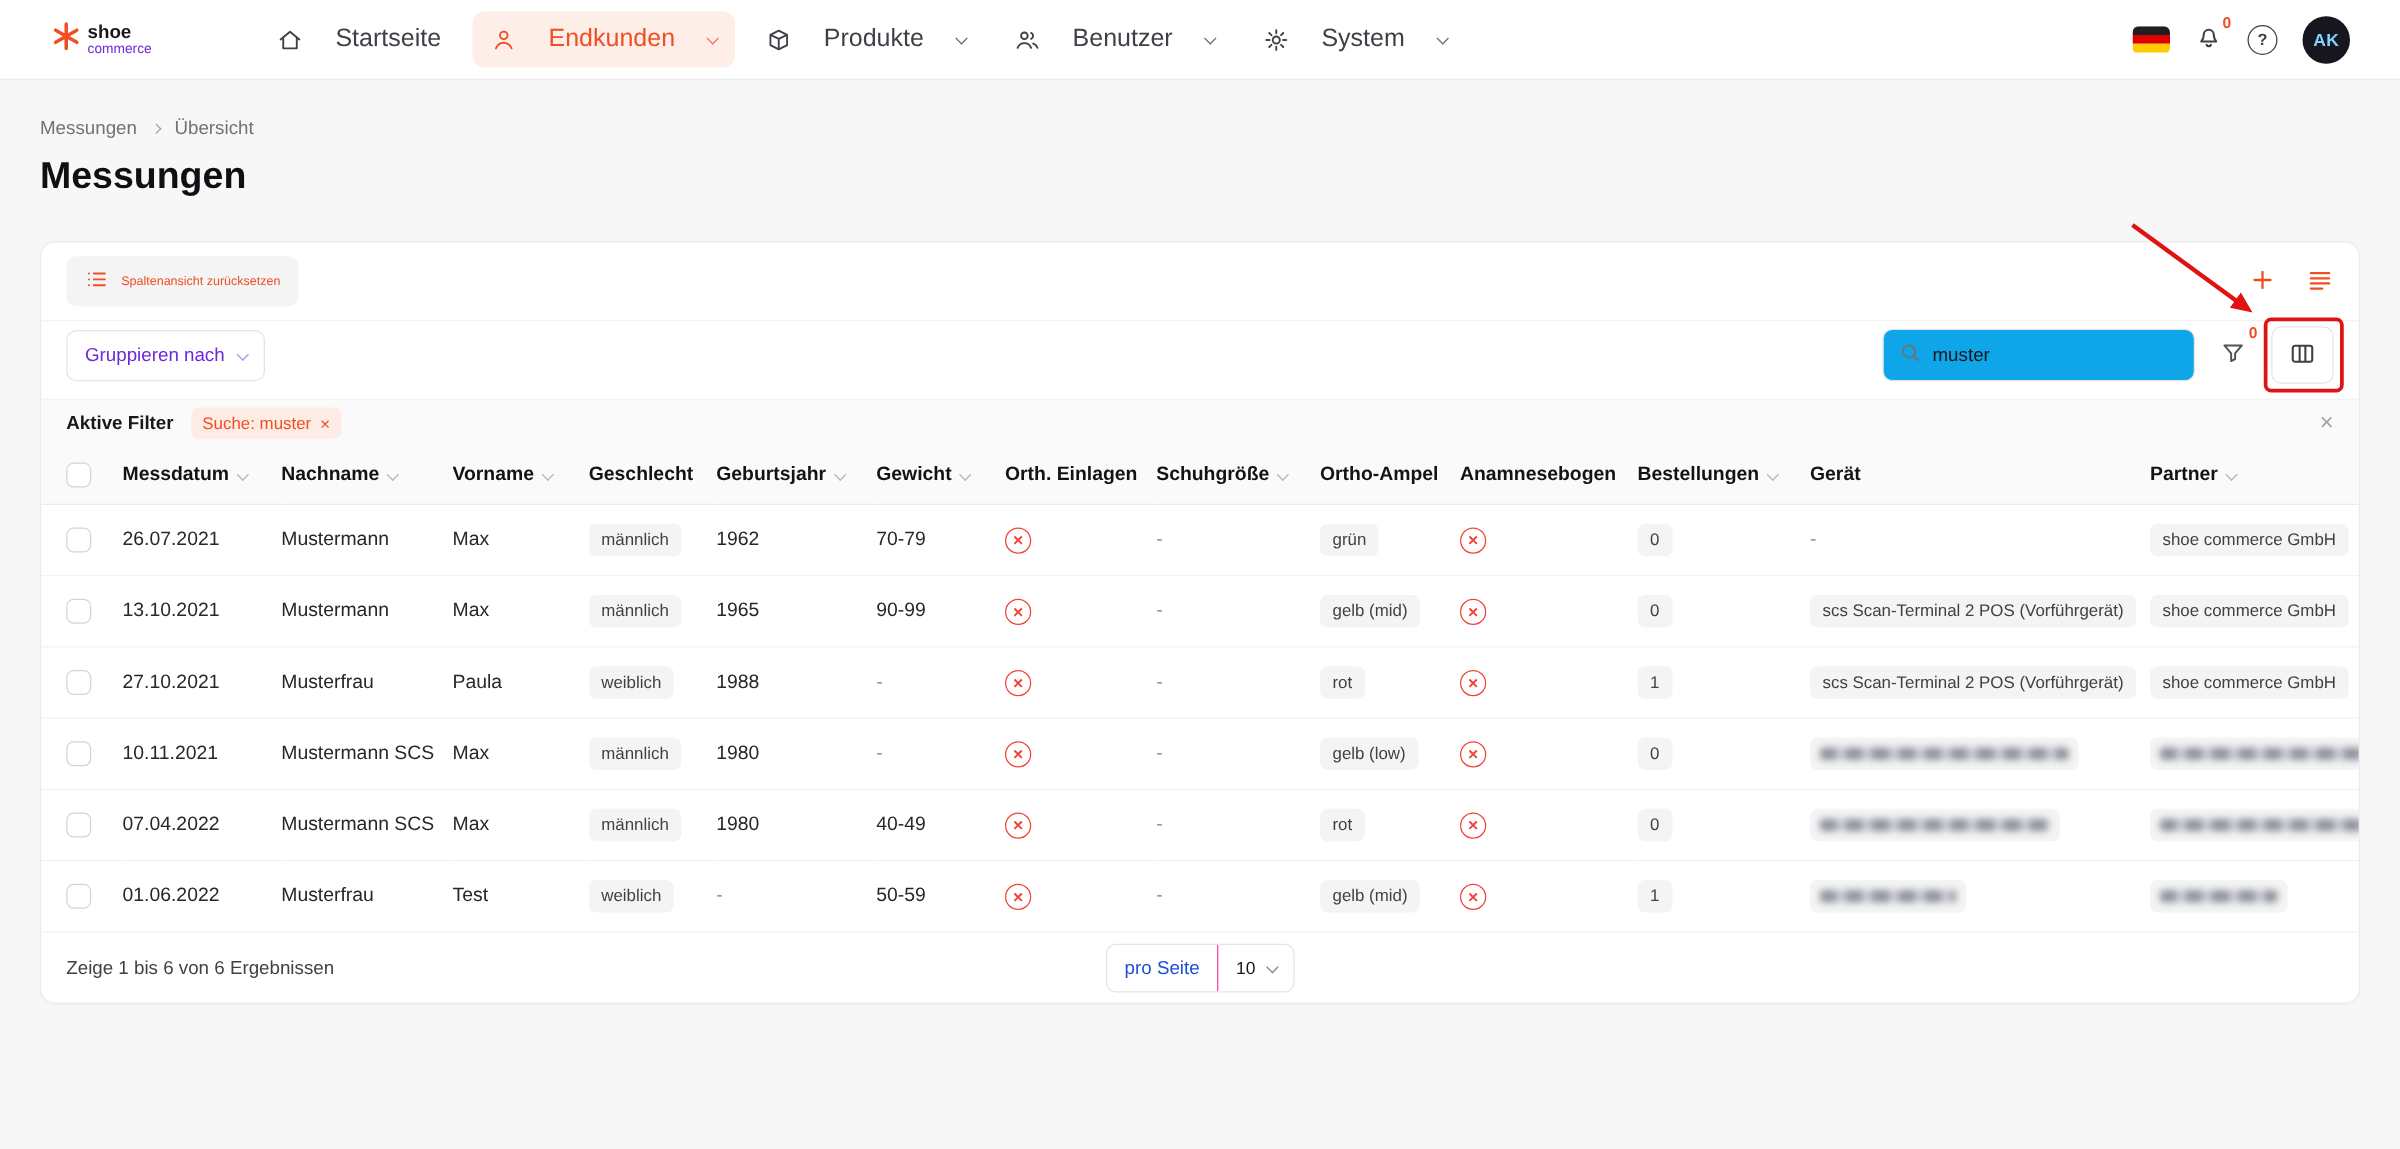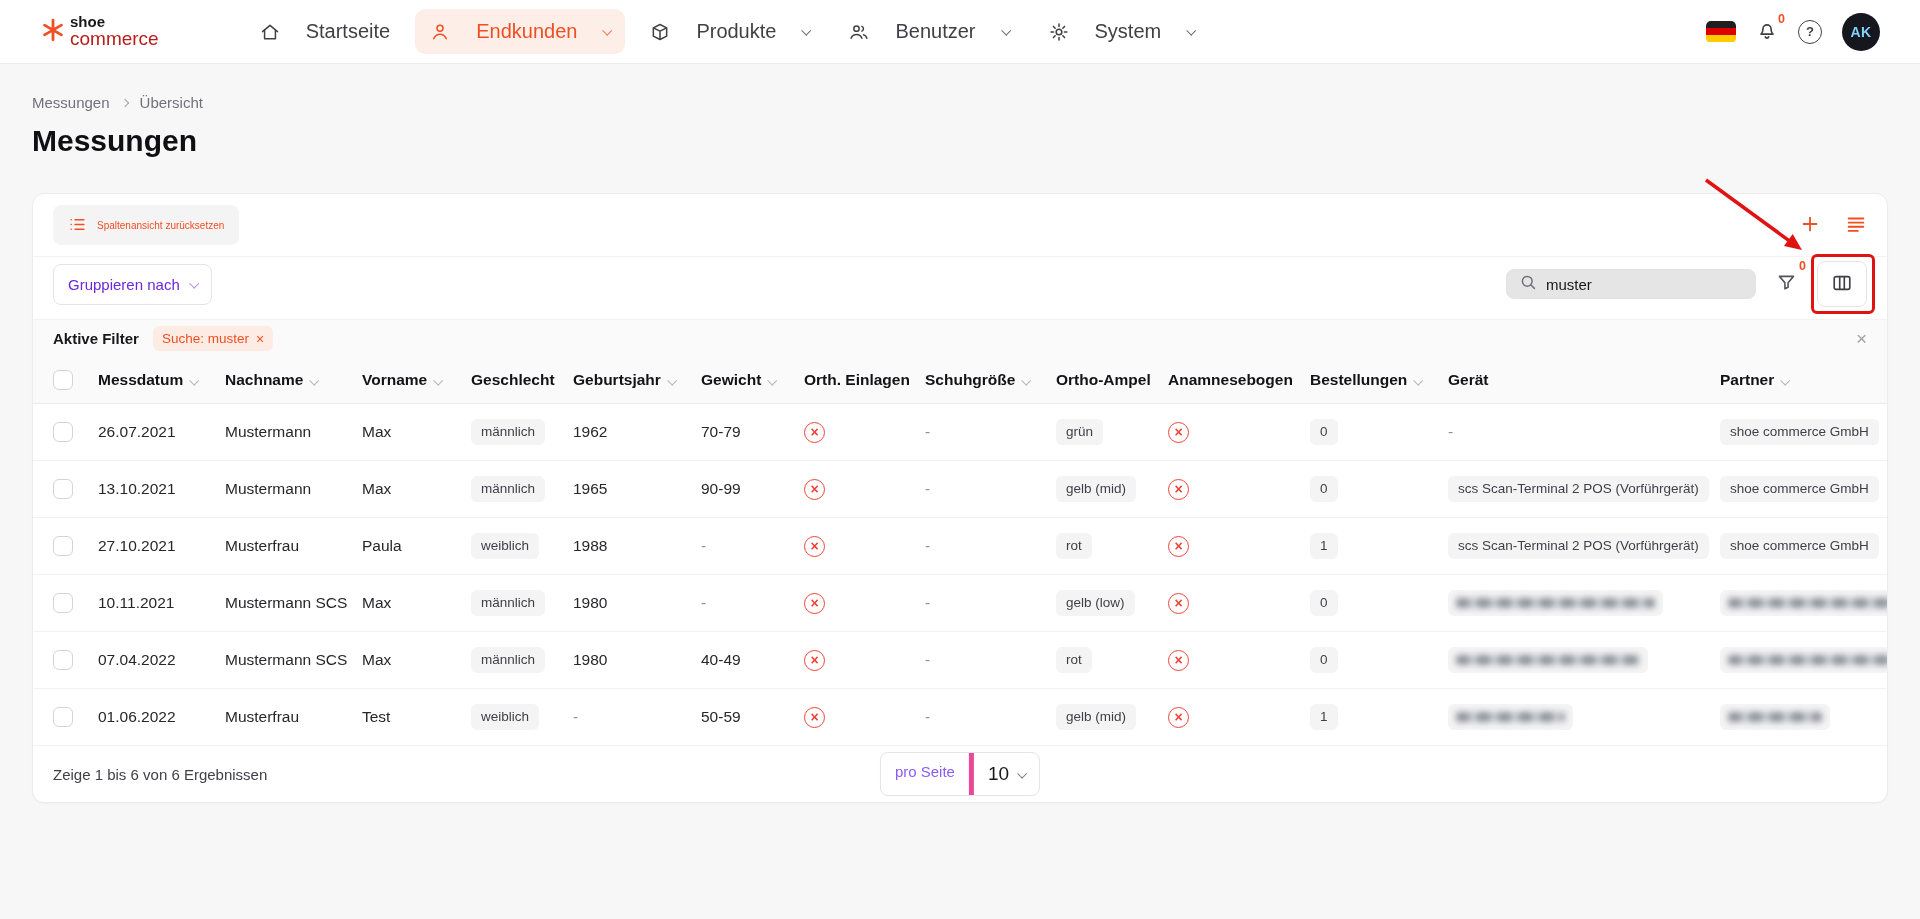--- a/index.html
+++ b/index.html
@@ -4,21 +4,21 @@
 <style>
   * { margin:0; padding:0; box-sizing:border-box; }
   html,body { width:1920px; height:919px; }
   body { font-family:"Liberation Sans", sans-serif; background:#f7f7f8; color:#18181b; overflow:hidden; position:relative; }
 
   
   .topnav { height:64px; background:#fff; border-bottom:1px solid #ececee; display:flex; align-items:center; padding:0 40px; }
   .logo { display:flex; align-items:center; gap:4px; }
   .logo-text { line-height:1.05; }
   .logo-text .w1 { font-weight:700; font-size:15px; display:block; }
-  .logo-text .w2 { font-size:19px; color:#b91c1c; display:block; }
+  .logo-text .w2 { font-size:11px; color:#6d28d9; display:block; }
   .nav-items { display:flex; align-items:center; gap:10px; margin-left:86px; }
   .nav-item { display:flex; align-items:center; gap:26px; padding:11px 15px; border-radius:10px; font-size:20px; color:#3f3f46; cursor:pointer; }
   .nav-item svg { display:block; }
   .nav-item.active { color:#f04e23; background:#fdeee8; }
   .chev { display:inline-block; width:7px; height:7px; border-right:1.7px solid currentColor; border-bottom:1.7px solid currentColor; transform:rotate(45deg) translateY(-1px); opacity:.75; }
   .nav-right { margin-left:auto; display:flex; align-items:center; gap:20px; }
   .flag { width:30px; height:22px; border-radius:5px; overflow:hidden; display:flex; flex-direction:column; cursor:pointer; }
   .flag div { flex:1; }
   .f-black{background:#1f1f1f;} .f-red{background:#dd0000;} .f-gold{background:#ffcc00;}
   .bell-wrap { position:relative; color:#3f3f46; cursor:pointer; }
@@ -36,21 +36,21 @@
   .card { position:relative; margin-top:34px; background:#fff; border:1px solid #ececee; border-radius:12px; box-shadow:0 1px 2px rgba(0,0,0,.03); overflow:hidden; }
   .row1 { display:flex; align-items:center; justify-content:space-between; padding:11px 20px; border-bottom:1px solid #f2f2f3; }
   .reset-btn { display:inline-flex; align-items:center; gap:10px; background:#f4f4f5; color:#f04e23; font-size:10px; border:none; border-radius:8px; padding:10px 15px; cursor:pointer; font-family:inherit; height:40px; }
   .row1-icons { display:flex; align-items:center; gap:24px; color:#f04e23; }
   .icon-btn { background:none; border:none; cursor:pointer; color:inherit; display:flex; padding:0; }
 
   .row2 { display:flex; align-items:center; padding:4px 20px 12px; }
   .group-btn { display:inline-flex; align-items:center; gap:10px; background:#fff; border:1px solid #e4e4e7; border-radius:8px; padding:11px 14px; font-size:15px; color:#6d28d9; cursor:pointer; font-family:inherit; }
   .group-btn .chev { opacity:.5; }
   .row2-right { margin-left:auto; display:flex; align-items:center; gap:16px; }
-  .search-box { width:250px; height:30px; border:1px solid #e4e4e7; border-radius:8px; display:flex; align-items:center; gap:9px; padding:0 12px; color:#71717b; background:#e5e5e5; }
+  .search-box { width:250px; height:42px; border:1px solid #e4e4e7; border-radius:8px; display:flex; align-items:center; gap:9px; padding:0 12px; color:#71717b; background:#0ea5e9; }
   .search-box input { border:none; outline:none; font-size:15px; font-family:inherit; color:#18181b; width:100%; background:transparent; }
   .filter-btn { position:relative; background:none; border:none; cursor:pointer; color:#52525b; display:flex; padding:4px; }
   .filter-badge { position:absolute; top:-9px; right:-5px; color:#f04e23; font-size:12.5px; font-weight:700; }
   .columns-btn { width:50px; height:46px; background:#fff; border:1px solid #e4e4e7; border-radius:8px; display:flex; align-items:center; justify-content:center; color:#3f3f46; cursor:pointer; }
 
   .filter-row { display:flex; align-items:center; gap:14px; background:#fafafa; border-top:1px solid #f2f2f3; padding:0 20px; height:38px; }
   .filter-row-label { font-size:15px; font-weight:600; color:#18181b; }
   .chip { display:inline-flex; align-items:center; gap:7px; background:#fdece4; color:#f04e23; font-size:13.5px; border-radius:6px; padding:5px 9px; }
   .chip-x { cursor:pointer; font-size:14px; line-height:1; }
   .filter-row-close { margin-left:auto; color:#a1a1aa; font-size:19px; line-height:1; cursor:pointer; background:none; border:none; }
@@ -65,22 +65,22 @@
   .muted { color:#8f8f98; }
   .badge { display:inline-block; background:#f4f4f5; border-radius:6px; padding:5px 10px; font-size:13.5px; color:#3f3f46; line-height:1.25; }
   .x-circle { display:inline-flex; width:21px; height:21px; border:1.7px solid #f04438; border-radius:50%; color:#f04438; align-items:center; justify-content:center; font-size:14px; font-weight:700; line-height:1; }
   .badge.redacted { position:relative; height:26px; vertical-align:middle; padding:0; }
   .blur-line { position:absolute; left:8px; right:8px; top:8px; bottom:8px; background:repeating-linear-gradient(90deg,#8e939b 0 13px,#c6c9cf 13px 21px); filter:blur(3px); border-radius:3px; }
 
   
   .card-footer { display:flex; align-items:center; padding:0 20px; height:56px; position:relative; }
   .results-text { font-size:15px; color:#3f3f46; }
   .pager { position:absolute; left:50%; transform:translateX(-50%); display:flex; border:1px solid #e4e4e7; border-radius:8px; overflow:hidden; background:#fff; }
-  .pager-label { padding:10px 14px; font-size:15px; color:#8b5cf6; border-right:5px solid #ec4899; }
-  .pager-value { padding:10px 14px; font-size:19px; color:#18181b; display:flex; align-items:center; gap:9px; cursor:pointer; }
+  .pager-label { padding:10px 14px; font-size:15px; color:#1d4ed8; border-right:1px solid #ec4899; }
+  .pager-value { padding:10px 14px; font-size:14px; color:#18181b; display:flex; align-items:center; gap:9px; cursor:pointer; }
   .pager-value .chev { opacity:.55; }
 
   
   .anno-box { position:absolute; left:1811px; top:254px; width:64px; height:60px; border:3px solid var(--anno,#e01313); border-radius:6px; pointer-events:none; z-index:40; }
   .anno-arrow { position:absolute; left:0; top:0; pointer-events:none; z-index:41; }
 </style>
 </head>
 <body>
 
 <header class="topnav">

